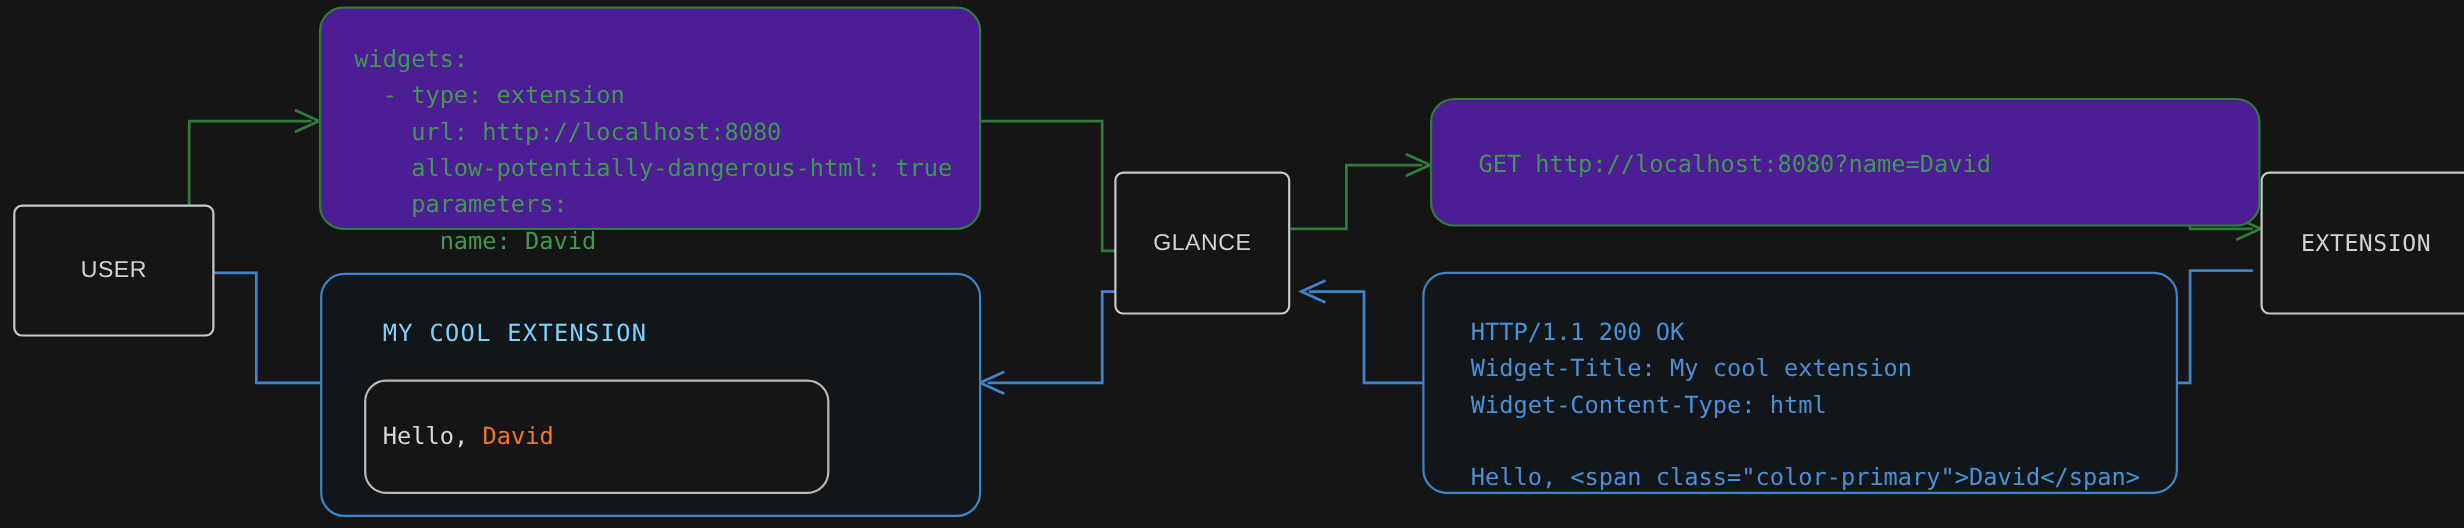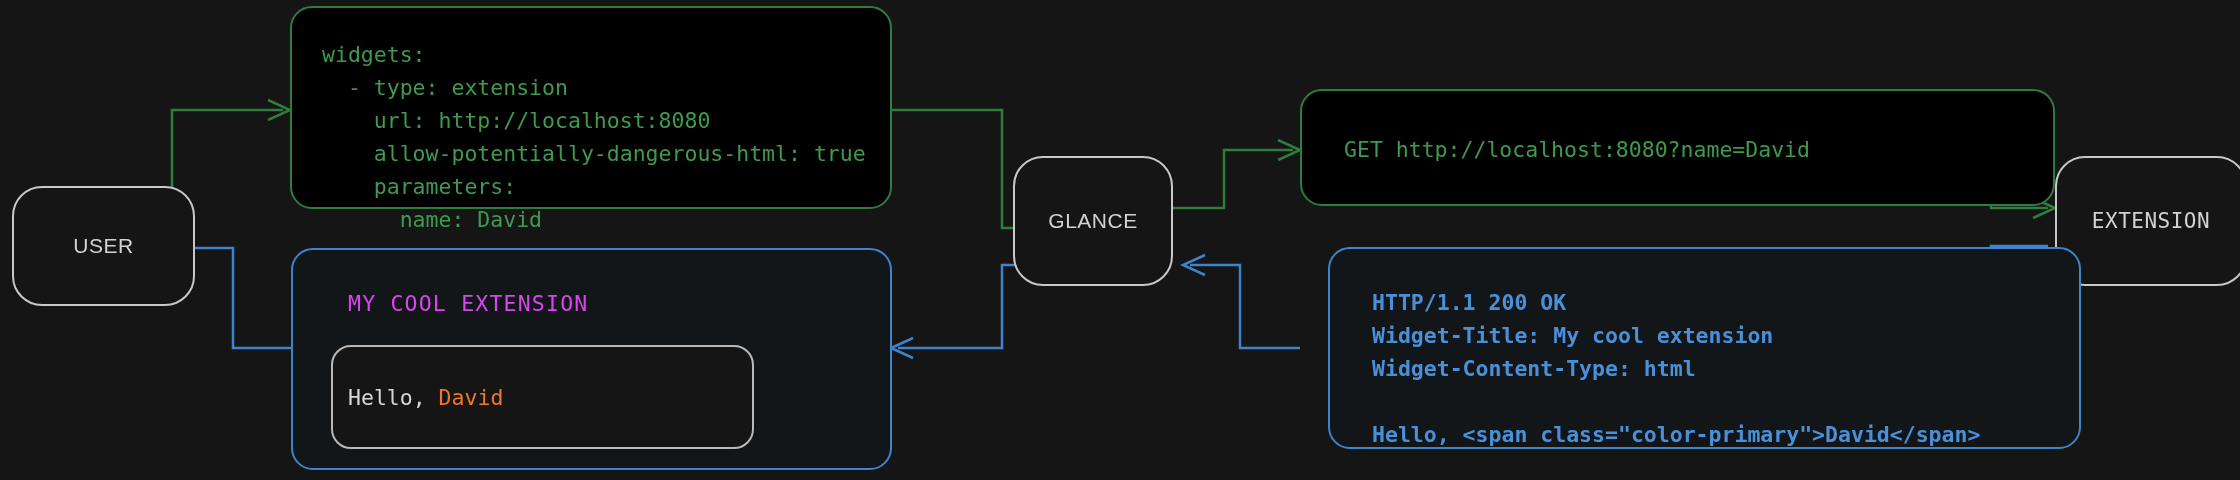--- a/index.html
+++ b/index.html
@@ -20,21 +20,21 @@
     left: 0;
     top: 0;
     width: 2240px;
     height: 480px;
     pointer-events: none;
   }
   .node {
     position: absolute;
     box-sizing: border-box;
     border: 2px solid #c8c8c8;
-    border-radius: 30px;
+    border-radius: 8px;
     background: #151515;
     display: flex;
     align-items: center;
     justify-content: center;
   }
   .node-label-sans {
     font-family: "Liberation Sans", sans-serif;
     font-size: 21px;
     color: #d2d2d2;
     letter-spacing: 0.5px;
@@ -43,21 +43,21 @@
     font-family: "DejaVu Sans Mono", monospace;
     font-size: 21px;
     color: #d2d2d2;
     letter-spacing: 0.5px;
   }
   .msgbox {
     position: absolute;
     box-sizing: border-box;
     border: 2px solid #2f7d3c;
     border-radius: 22px;
-    background: #000000;
+    background: #4c1d95;
   }
   .msgbox.blue {
     border-color: #3d84cc;
     background: #131618;
   }
   .code {
     font-family: "DejaVu Sans Mono", monospace;
     font-size: 21.5px;
     line-height: 33px;
     white-space: pre;
@@ -68,21 +68,21 @@
     position: absolute;
     box-sizing: border-box;
     border: 2px solid #3d84cc;
     border-radius: 22px;
     background: #131618;
   }
   .widget-title {
     position: absolute;
     font-family: "DejaVu Sans Mono", monospace;
     font-size: 21.5px;
-    color: #d946ef;
+    color: #7dd3fc;
     letter-spacing: 1.2px;
     white-space: pre;
   }
   .widget-body {
     position: absolute;
     box-sizing: border-box;
     border: 2px solid #b9b9b9;
     border-radius: 20px;
     background: #151515;
   }
@@ -164,21 +164,21 @@
     url: http://localhost:8080
     allow-potentially-dangerous-html: true
     parameters:
       name: David</div>
   </div>
 
   <div class="msgbox" style="left:1300px; top:89px; width:755px; height:117px;">
     <div class="code" style="position:absolute; left:42px; top:42px;">GET http://localhost:8080?name=David</div>
   </div>
 
-  <div class="msgbox blue" style="left:1328px; top:247px; width:753px; height:202px;font-weight:bold;">
+  <div class="msgbox blue" style="left:1293px; top:247px; width:687px; height:202px;">
     <div class="code blue" style="position:absolute; left:42px; top:37px;">HTTP/1.1 200 OK
 Widget-Title: My cool extension
 Widget-Content-Type: html
 
 Hello, &lt;span class="color-primary"&gt;David&lt;/span&gt;</div>
   </div>
 
   <div class="widgetcard" style="left:291px; top:248px; width:601px; height:222px;">
   </div>
   <div class="widget-title" style="left:348px; top:291px;">MY COOL EXTENSION</div>

